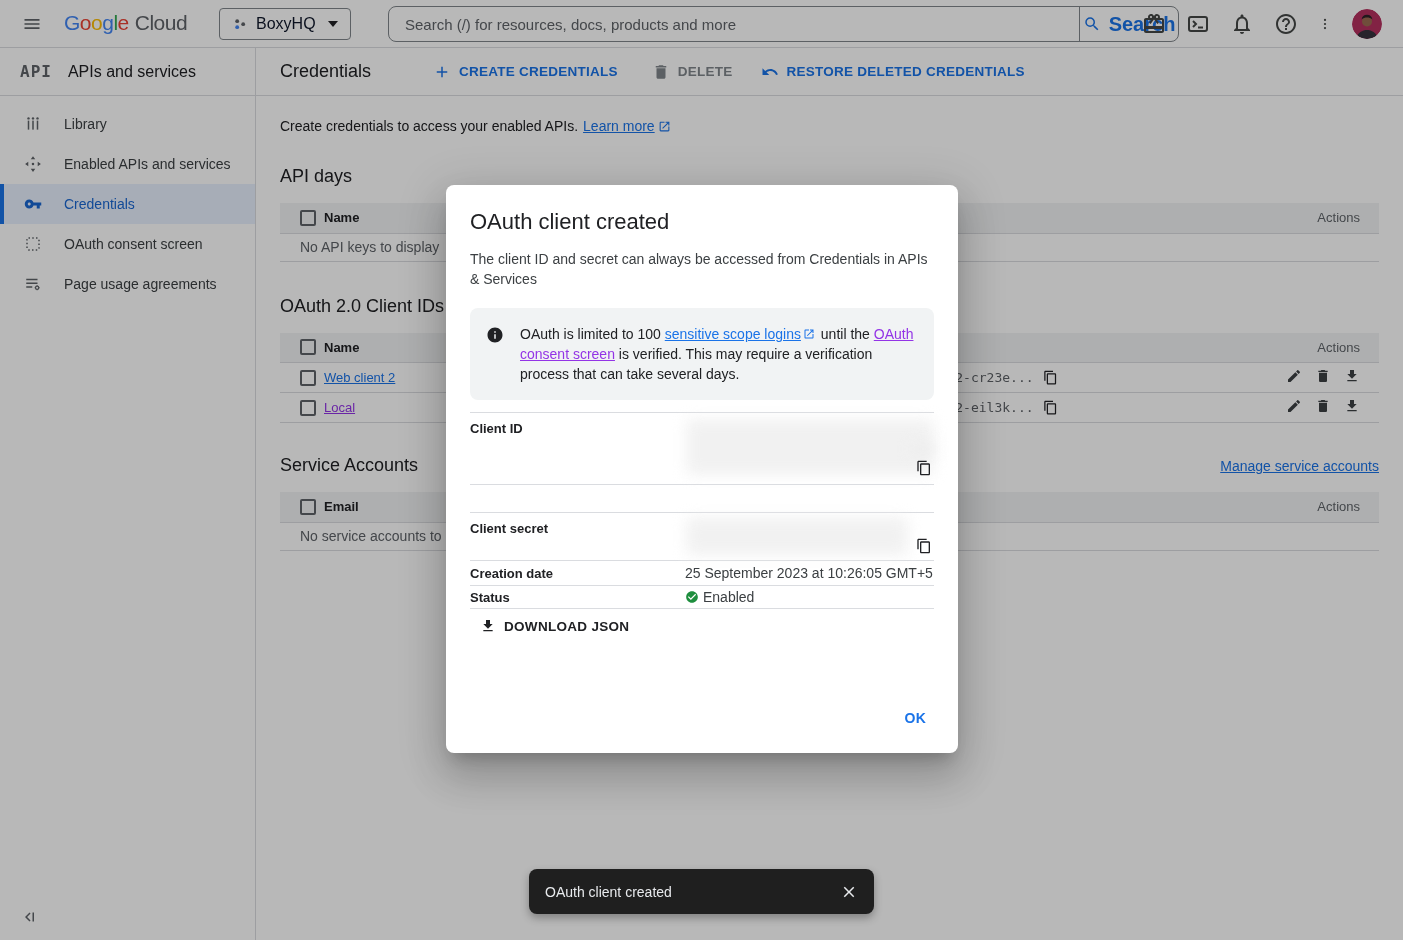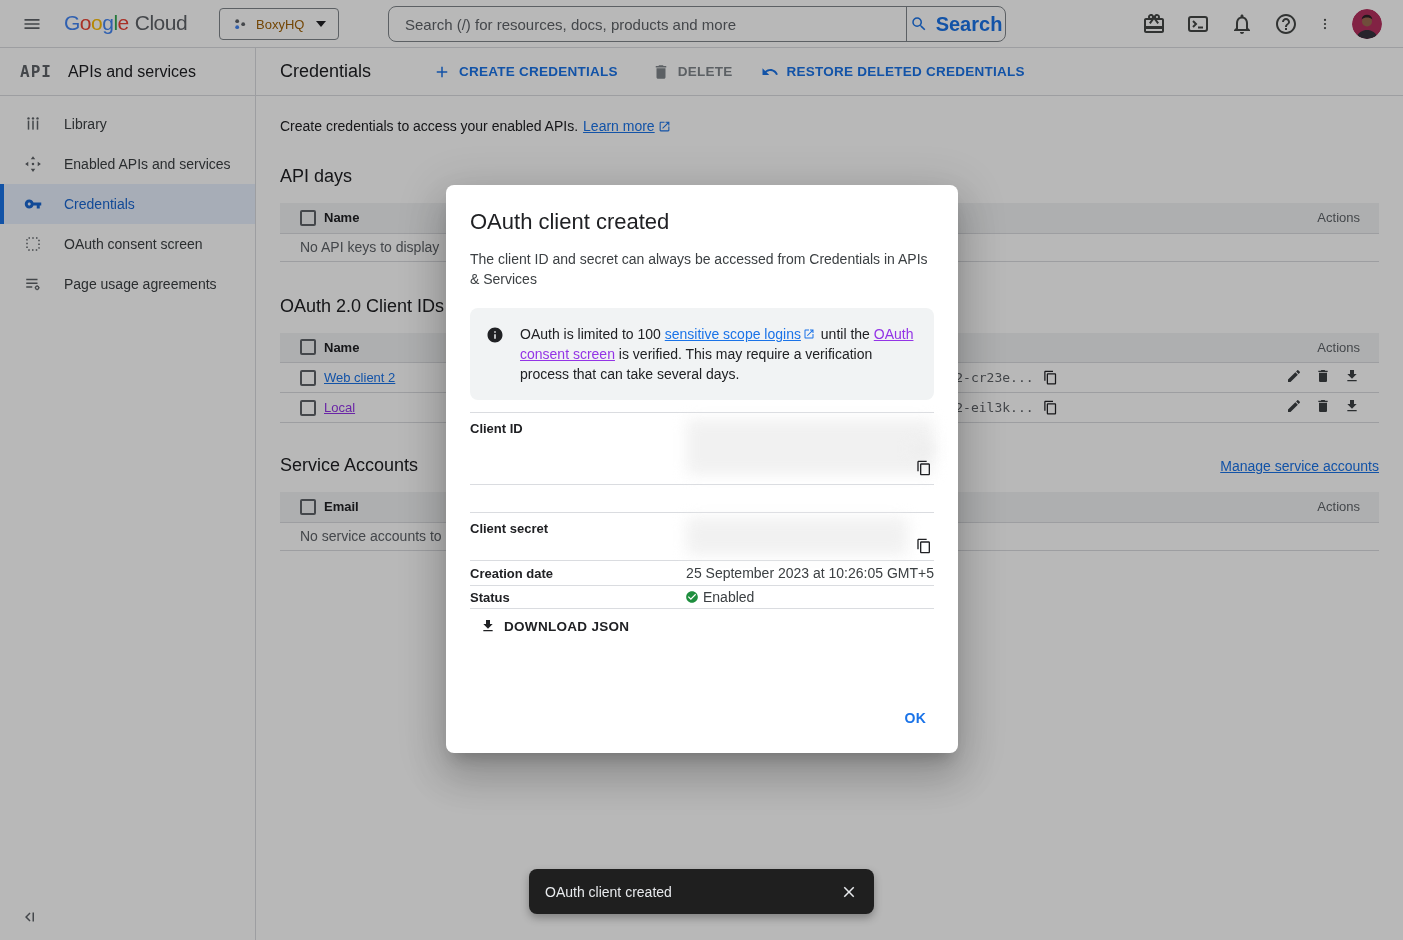--- a/index.html
+++ b/index.html
@@ -16,24 +16,24 @@
     background:#fff; border-bottom:1px solid #dadce0;
   }
   .hamburger { position:absolute; left:22px; top:14px; width:20px; height:20px; color:#5f6368; cursor:pointer; }
   .logo { position:absolute; left:64px; top:11px; font-size:21px; letter-spacing:-0.5px; display:flex; }
   .logo .cloud { color:#5f6368; margin-left:6px; }
   .proj-btn {
     position:absolute; left:219px; top:8px; height:32px; min-width:120px;
     border:1px solid #80868b; border-radius:4px; background:#fff;
     display:flex; align-items:center; gap:8px; padding:0 12px; cursor:pointer;
   }
-  .proj-btn .label { font-size:13px; color:#a16207;text-align:right; }
+  .proj-btn .label { font-size:16px; color:#0f172a;text-align:right; }
   .proj-btn .caret { color:#202124; margin-left:4px; }
   .search-wrap {
-    position:absolute; left:388px; top:6px; width:618px; height:36px;
+    position:absolute; left:388px; top:6px; width:791px; height:36px;
     border:1px solid #80868b; border-radius:8px; background:#fff; display:flex;gap:33px;
   }
   .search-input {
     flex:1; border:none; outline:none; background:transparent;
     padding:0 16px; font-size:15px; font-family:"Liberation Sans",sans-serif; color:#202124;
   }
   .search-input::placeholder { color:#5f6368; }
   .search-btn {
     width:99px; border-left:1px solid #80868b; display:flex; align-items:center;
     justify-content:center; gap:8px; color:#1a73e8; font-size:20px; font-weight:700; cursor:pointer;
@@ -123,21 +123,21 @@
   .lnk-purple { color:#9334e6; text-decoration:underline; cursor:pointer; }
   .n-ext { width:12px; height:12px; color:#1a73e8; display:inline-block; vertical-align:-1px; margin:0 2px; }
 
   .fields { margin-top:12px; border-top:1px solid #dadce0; }
   .frow { position:relative; display:flex; border-bottom:1px solid #dadce0; }
   .frow .flabel { width:215px; font-size:13px; font-weight:700; color:#202124; }
   .frow .fval { font-size:14px; color:#3c4043; }
   .row-cid { height:72px; padding-top:8px; }
   .row-sp { height:28px; }
   .row-sec { height:48px; padding-top:8px; }
-  .row-cd { height:25px; align-items:center;justify-content:space-between; }
+  .row-cd { height:25px; align-items:center; }
   .row-st { height:23px; align-items:center; }
   .redact { position:absolute; background:#ededed; opacity:.75; filter:blur(7px); border-radius:6px; }
   .r1 { left:216px; top:6px; width:248px; height:56px; }
   .r1b { left:440px; top:28px; width:26px; height:16px; }
   .r2 { left:216px; top:4px; width:222px; height:38px; }
   .copy-btn { position:absolute; right:2px; width:16px; height:16px; color:#202124; cursor:pointer; }
   .cb1 { bottom:8px; } .cb2 { bottom:6px; }
   .status-wrap { display:flex; align-items:center; gap:4px; }
   .chk-i { width:14px; height:14px; color:#1e8e3e; }
   .dl-btn { margin-top:9px; margin-left:10px; display:inline-flex; align-items:center; gap:8px;

